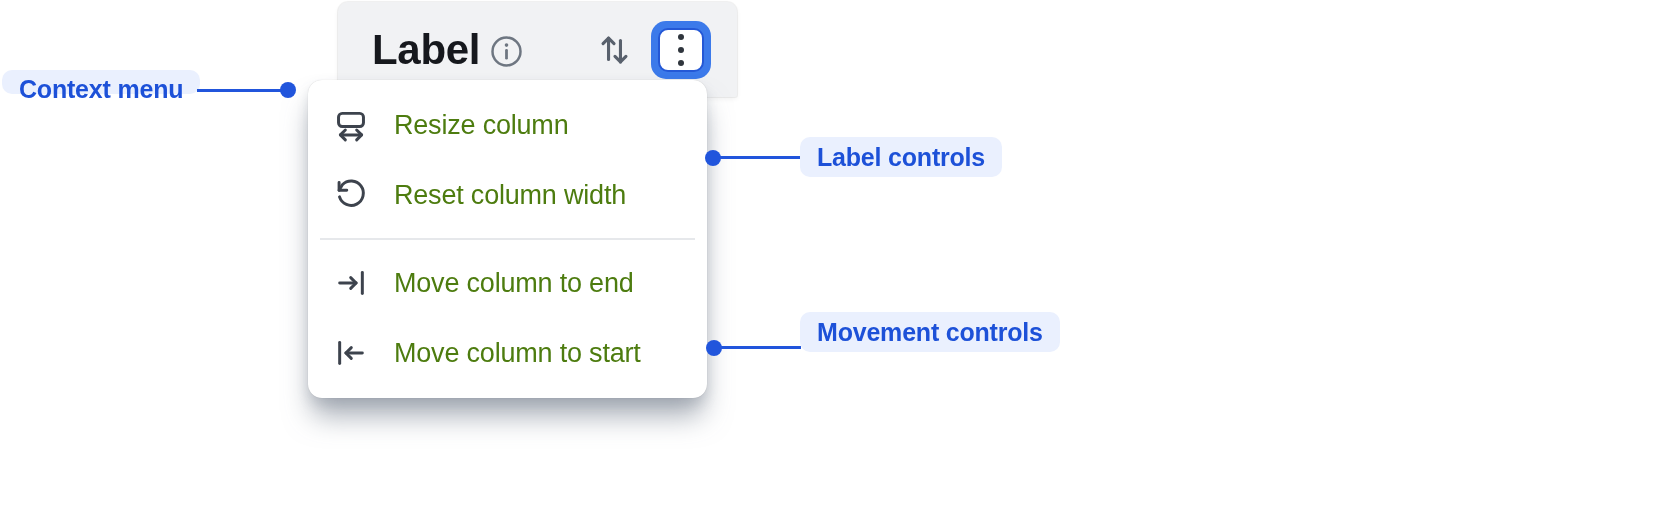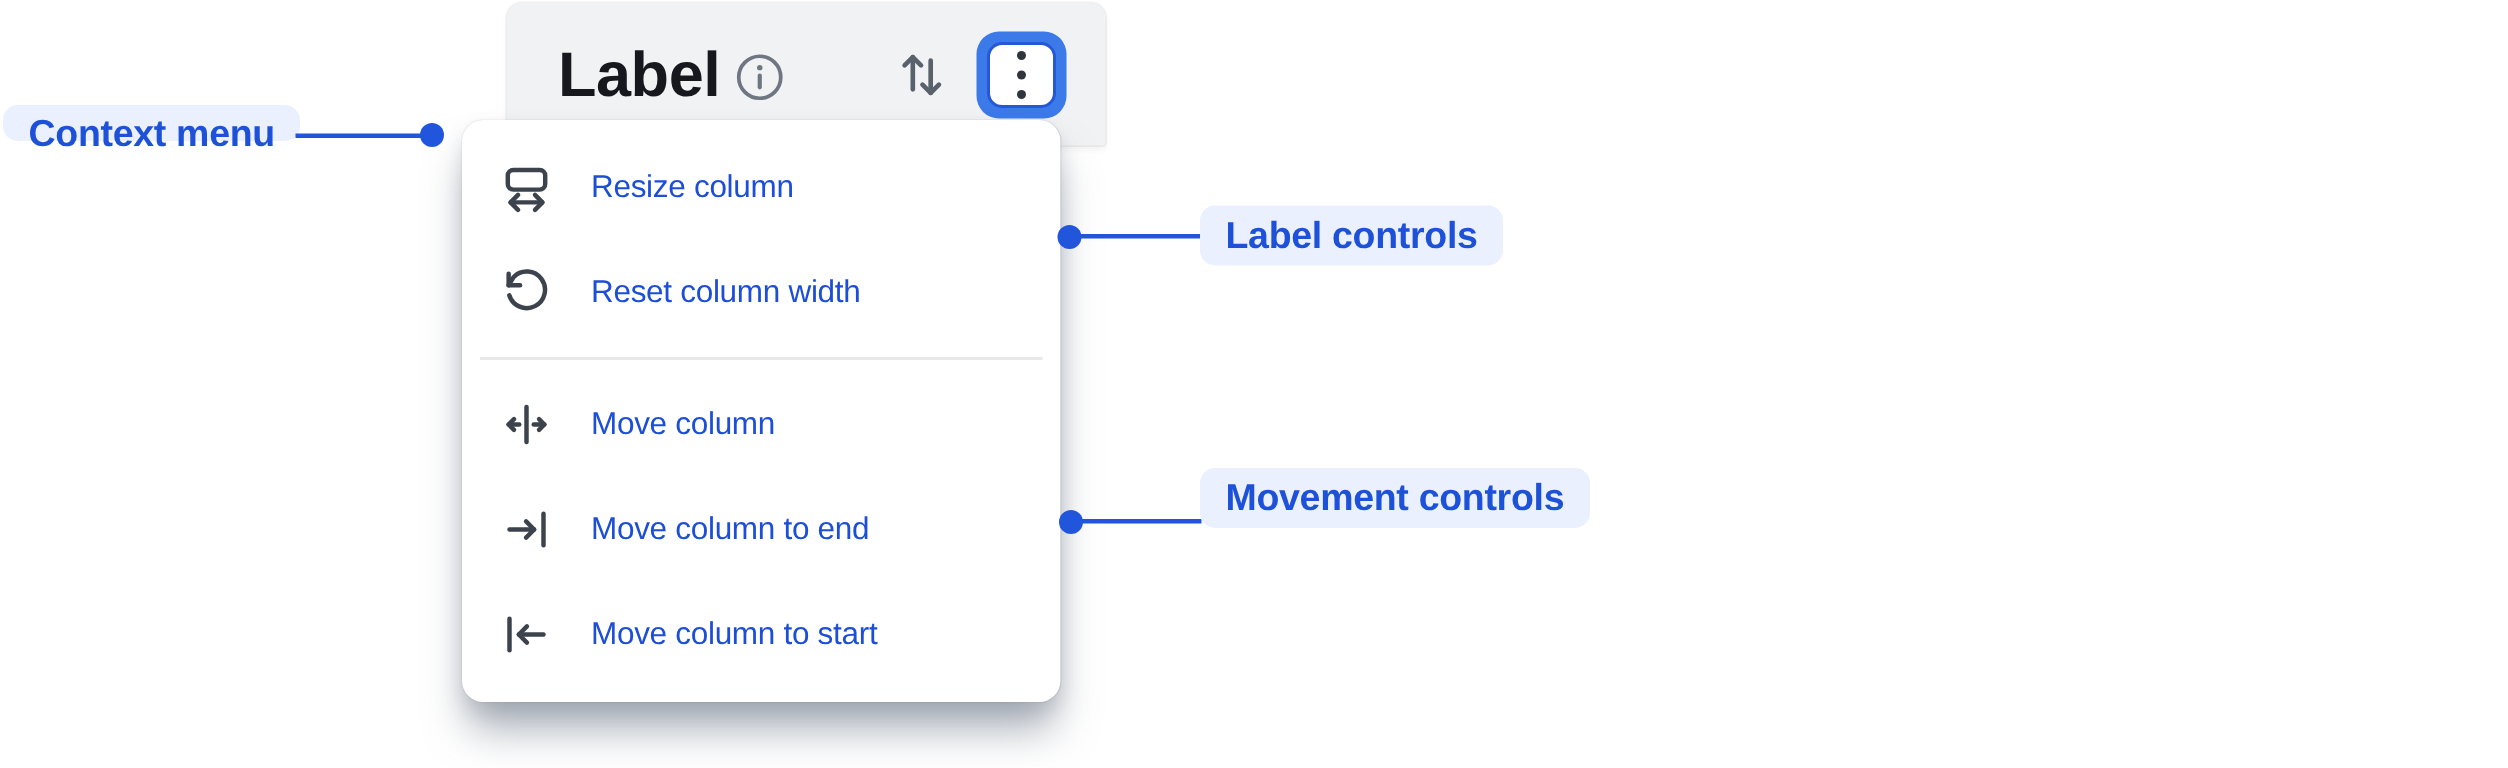--- a/index.html
+++ b/index.html
@@ -92,23 +92,23 @@
   .menu-item {
     height: 70px;
     display: flex;
     align-items: center;
     padding: 0 26px;
     gap: 26px;
     cursor: pointer;
   }
   .menu-item .menu-icon { color: #3d434d; flex: none; }
   .menu-item .menu-label {
-    font-size: 21px;
+    font-size: 27px;
     font-weight: 400;
-    color: #1d4ed8;
+    color: #4d7c0f;
     letter-spacing: -0.2px;
     white-space: nowrap;
   }
   .menu-divider {
     height: 2px;
     background: #e6e8eb;
     margin: 8px 12px;
   }
 
   
@@ -197,32 +197,20 @@
         <svg width="34" height="34" viewBox="0 0 24 24" fill="none" stroke="currentColor" stroke-width="2.1" stroke-linecap="round" stroke-linejoin="round">
           <path d="M3.6 3.2 v5.4 h5.4"></path>
           <path d="M3.9 13.3 a8.6 8.6 0 1 0 2-8.5 L3.6 8.6"></path>
         </svg>
       </span>
       <span class="menu-label">Reset column width</span>
     </div>
 
     <div class="menu-divider"></div>
 
-    <div class="menu-item">
-      <span class="icon menu-icon">
-        <svg width="34" height="34" viewBox="0 0 24 24" fill="none" stroke="currentColor" stroke-width="2.1" stroke-linecap="round" stroke-linejoin="round">
-          <path d="M12 3.8 V20.2"></path>
-          <path d="M8.6 12 H3.6"></path>
-          <path d="M6.1 9.5 L3.6 12 L6.1 14.5"></path>
-          <path d="M15.4 12 H20.4"></path>
-          <path d="M17.9 9.5 L20.4 12 L17.9 14.5"></path>
-        </svg>
-      </span>
-      <span class="menu-label">Move column</span>
-    </div>
 
     <div class="menu-item">
       <span class="icon menu-icon">
         <svg width="34" height="34" viewBox="0 0 24 24" fill="none" stroke="currentColor" stroke-width="2.1" stroke-linecap="round" stroke-linejoin="round">
           <path d="M20 4.6 V19.4"></path>
           <path d="M4 12 H15.6"></path>
           <path d="M11.8 8.2 L15.6 12 L11.8 15.8"></path>
         </svg>
       </span>
       <span class="menu-label">Move column to end</span>

